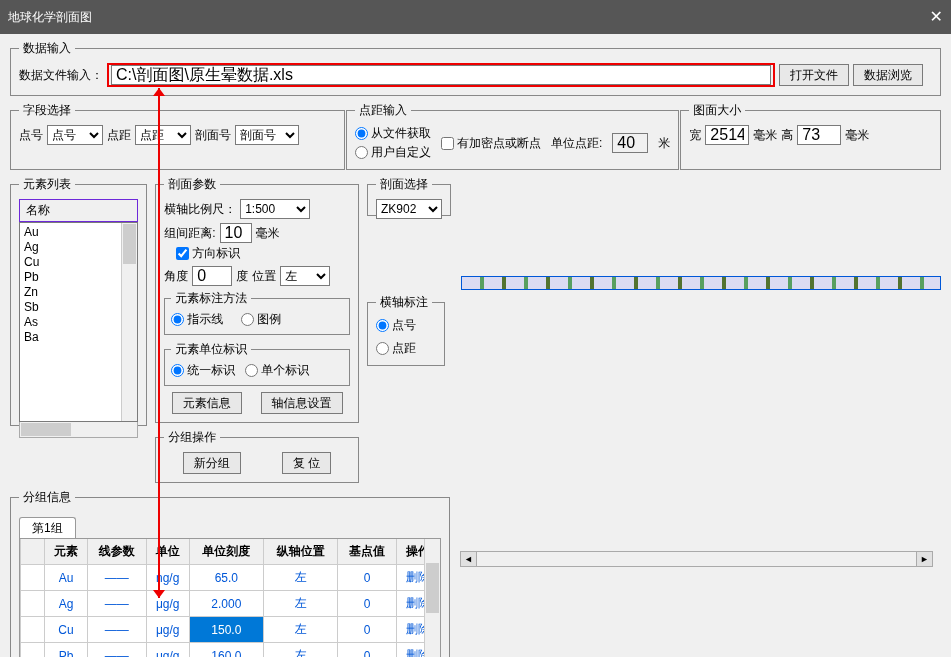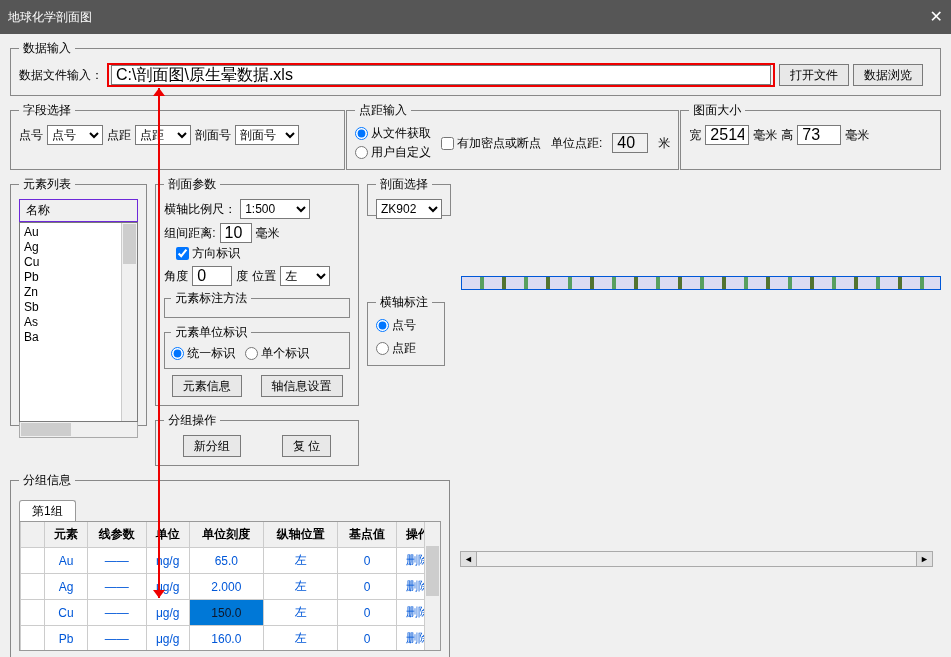--- a/index.html
+++ b/index.html
@@ -39,21 +39,21 @@
 
 .group-info-fs { width: 440px; }
 .tabs { margin-top: 4px;}
 .tab-strip { display: flex; }
 .tab { border: 1px solid #999; border-bottom: none; background: #fff; padding: 2px 12px; border-radius: 3px 3px 0 0; position: relative; top:1px;}
 .grid-wrap { border: 1px solid #999; background: #fff; height: 130px; overflow: hidden; position: relative;}
 table.grid { border-collapse: collapse; width: 100%; }
 table.grid th, table.grid td { border: 1px solid #ccc; text-align: center; padding: 4px 4px; background: #fff; }
 table.grid th { background: #f0f0f0; border-top: none;}
 table.grid td.link { color: #0057d8; }
-table.grid td.sel { background: #0078d7; color: #0f172a; }
+table.grid td.sel { background: #0078d7; color: #ffffff; }
 .vscroll { position:absolute; right:0; top:0; bottom:0; width:16px; background:#f0f0f0; border-left:1px solid #ccc;}
 .vscroll .thumb{position:absolute;left:1px;right:1px;top:24px;height:50px;background:#cdcdcd;}
 
 .preview-strip { border: 1px solid #0057d8; height: 14px; width: 480px; margin-left: 8px; margin-top: 100px;
   background:
     repeating-linear-gradient(90deg, transparent 0 18px, rgba(0,120,0,.6) 18px 22px),
     repeating-linear-gradient(90deg, transparent 0 40px, rgba(200,0,0,.5) 40px 44px),
     linear-gradient(180deg, rgba(100,100,255,.15), rgba(100,100,255,.15));
 }
 
@@ -175,20 +175,24 @@
               <label>度</label>
               <label>位置</label>
               <select style="width:50px"><option>左</option></select>
             </div>
           </div>
           <div style="width:1px"></div>
         </div>
 
         <fieldset class="innerfs">
           <legend>元素标注方法</legend>
+          <div class="row" style="gap:18px">
+            <label><input type="radio" name="mm" checked="" style=""><span>指示线</span></label>
+            <label><input type="radio" name="mm" style=""><span>图例</span></label>
+          </div>
         </fieldset>
         <fieldset class="innerfs">
           <legend>元素单位标识</legend>
           <div class="row" style="gap:10px">
             <label><input type="radio" name="um" checked="" style=""><span>统一标识</span></label>
             <label><input type="radio" name="um" style=""><span>单个标识</span></label>
           </div>
         </fieldset>
         <div class="row" style="justify-content:space-around;margin-top:4px">
           <button>元素信息</button>

